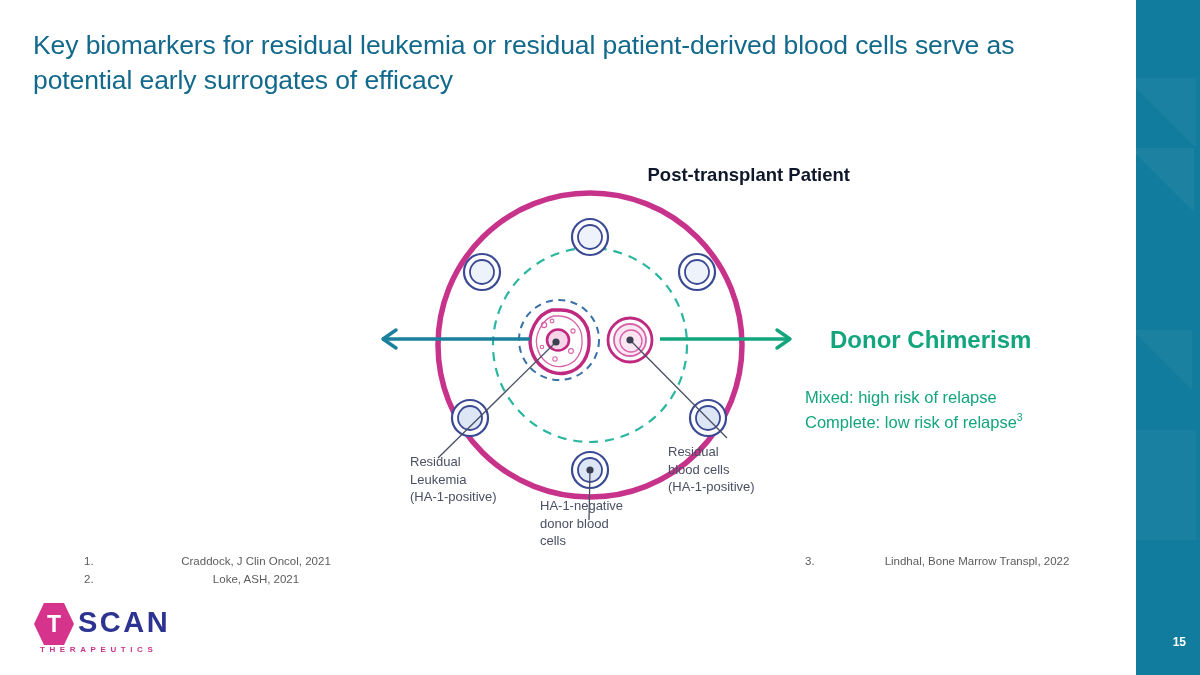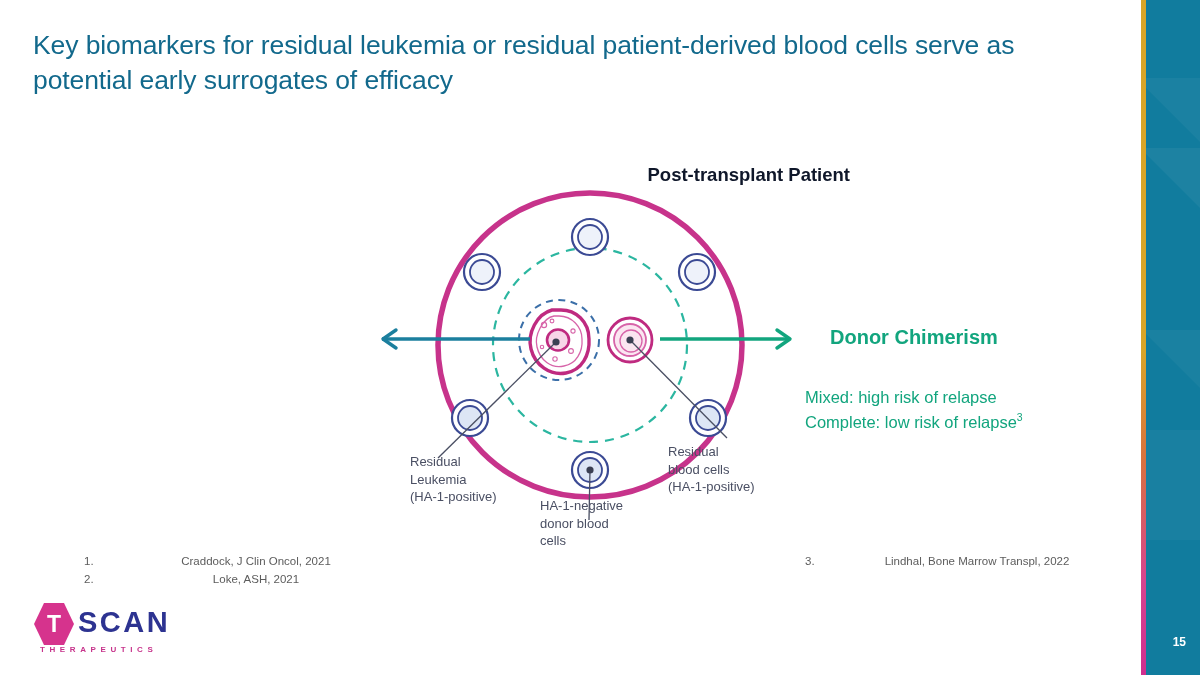--- a/index.html
+++ b/index.html
@@ -16,21 +16,21 @@
     height: 675px;
     background: #ffffff;
     overflow: hidden;
   }
 
   
   .right-panel {
     position: absolute;
     top: 0;
     right: 0;
-    width: 54px;
+    width: 64px;
     height: 675px;
     background: #117c9e;
     overflow: hidden;
   }
   .right-panel .tri-a {
     position: absolute;
     top: 78px; left: -10px;
     width: 0; height: 0;
     border-left: 70px solid transparent;
     border-top: 70px solid rgba(255,255,255,0.045);
@@ -113,21 +113,21 @@
   }
   .mrd-body sup { font-size: 10.5px; }
 
   .donor-heading {
     position: absolute;
     left: 830px;
     top: 326px;
     width: 260px;
     text-align: left;
     color: #12a57e;
-    font-size: 20px;
+    font-size: 24px;
     font-weight: bold;
     font-family: "Liberation Sans", sans-serif;
   }
   .donor-body {
     position: absolute;
     left: 805px;
     top: 386px;
     width: 300px;
     text-align: left;
     color: #12a57e;

